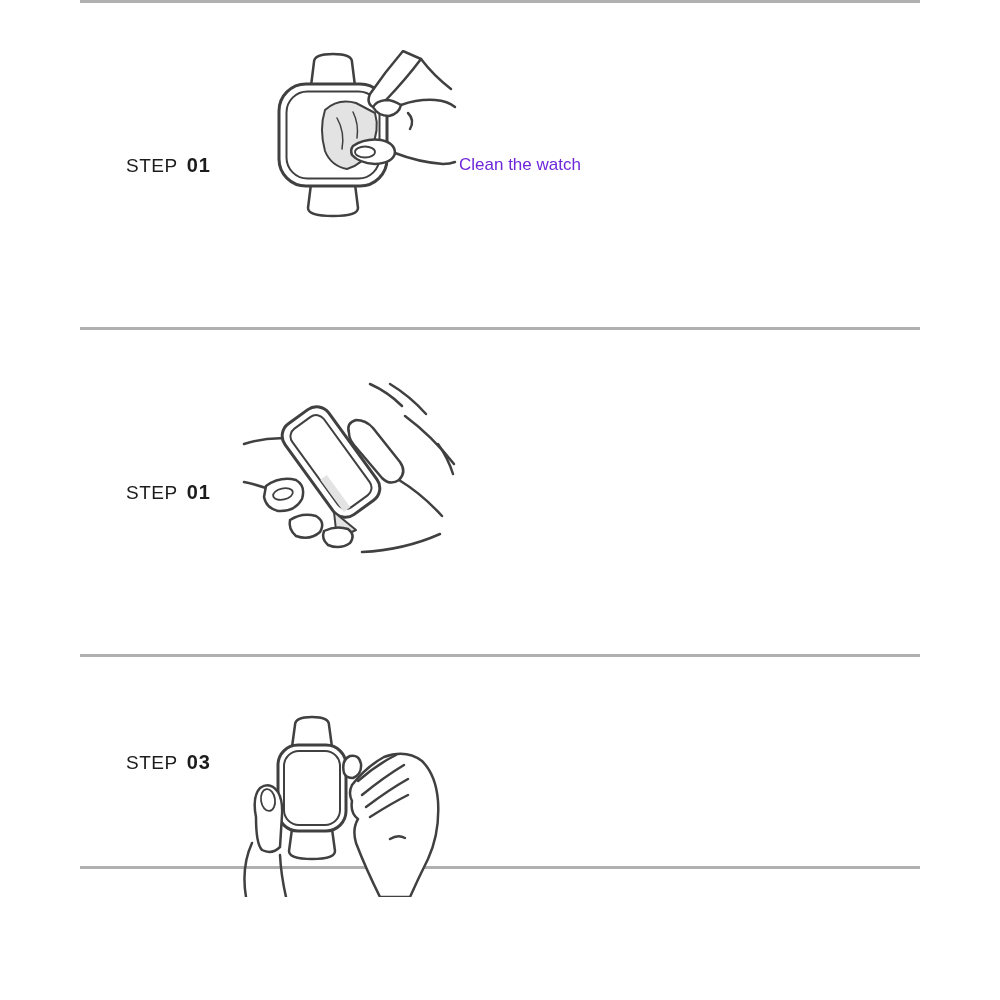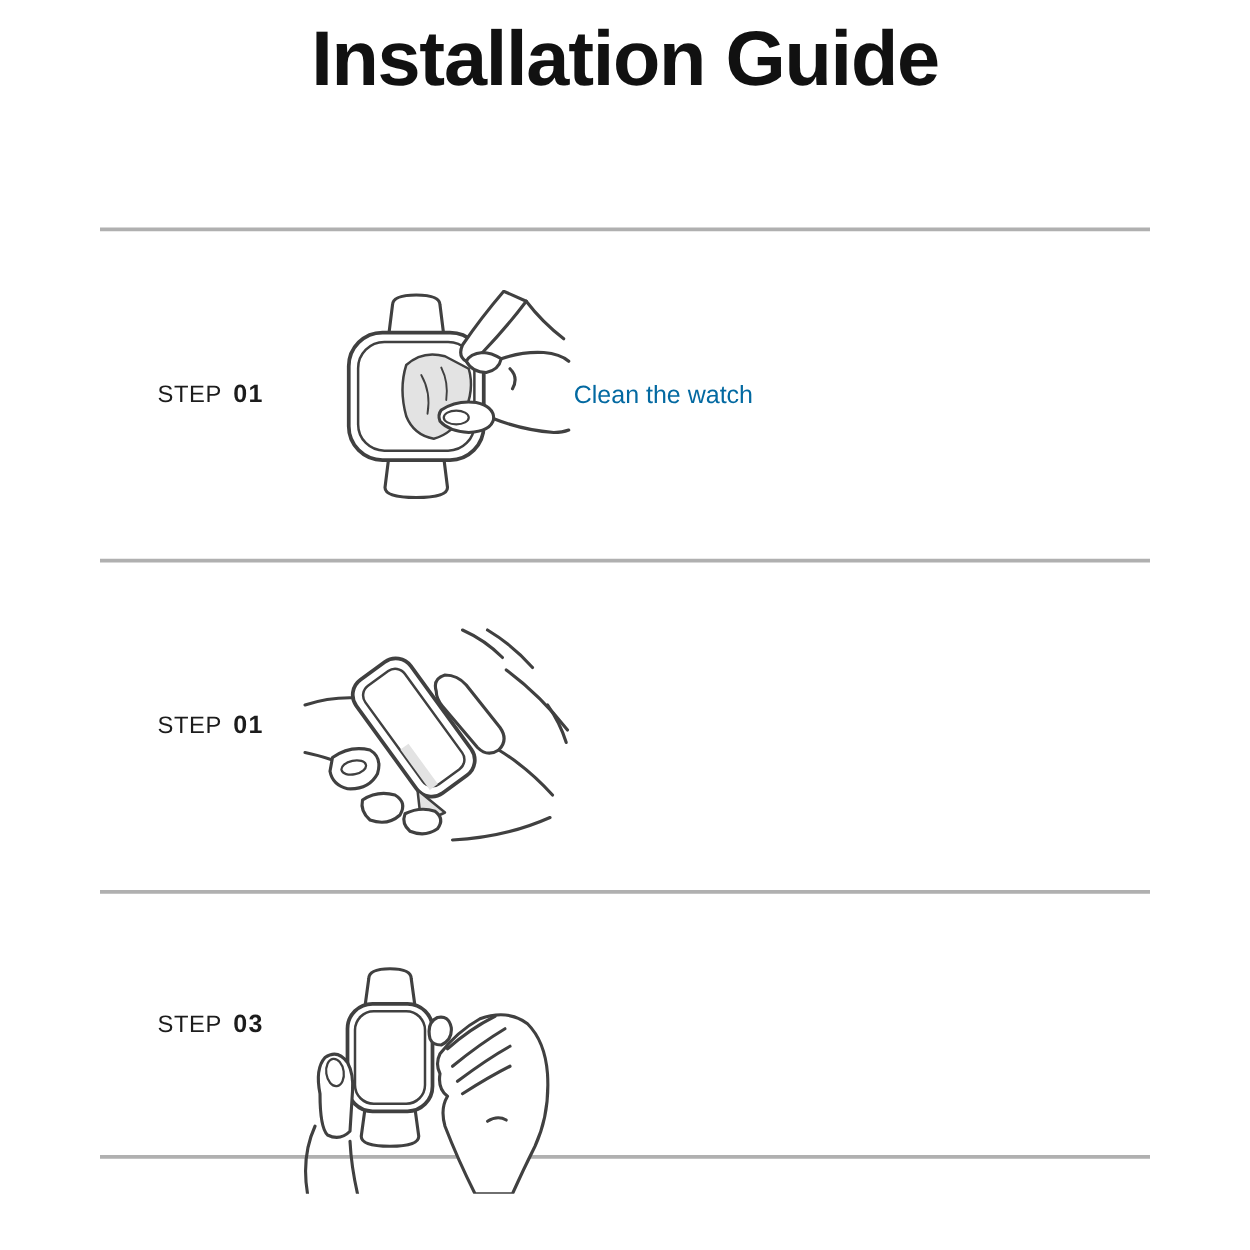--- a/index.html
+++ b/index.html
@@ -22,52 +22,49 @@
     font-size: 62px; font-weight: bold; letter-spacing: -1px;
     color: #111111; line-height: 1.1;
   }
 
   .divider {
     width: 840px; height: 3px;
     background: #b0b0b0;
     margin: 0 auto;
   }
 
-  .row { position: relative; height: 262px; }
+  .row { position: relative; height: 324px; }
   .row.last { height: 209px; }
 
   .step-label {
     position: absolute; left: 126px; top: 50%;
     transform: translateY(-50%);
     font-size: 19px; color: #1c1c1c; letter-spacing: 0.5px;
     white-space: nowrap;
   }
   .step-word { font-weight: normal; }
   .step-num  { font-weight: bold; font-size: 20px; margin-left: 9px; letter-spacing: 1px; }
 
   .illus { position: absolute; }
   .illus-1 { left: 258px; top: 47px; }
   .illus-2 { left: 242px; top: 52px; }
   .illus-3 { left: 240px; top: 40px; }
 
   .desc {
     position: absolute; left: 459px; top: 50%;
     transform: translateY(-50%);
     margin: 0; width: 420px;
-    font-size: 20px; line-height: 1.9; color: #0369a1;
+    font-size: 17px; line-height: 1.9; color: #6d28d9;
   }
 </style>
 </head>
 <body>
 
 <div class="page">
 
-  <div class="header">
-    <h1 class="title">Installation Guide</h1>
-  </div>
 
   <div class="divider"></div>
 
   <section class="row">
     <div class="step-label">
       <span class="step-word">STEP</span><span class="step-num">01</span>
     </div>
 
     <div class="illus illus-1">
       <svg width="200" height="170" viewBox="0 0 200 170" xmlns="http://www.w3.org/2000/svg">

